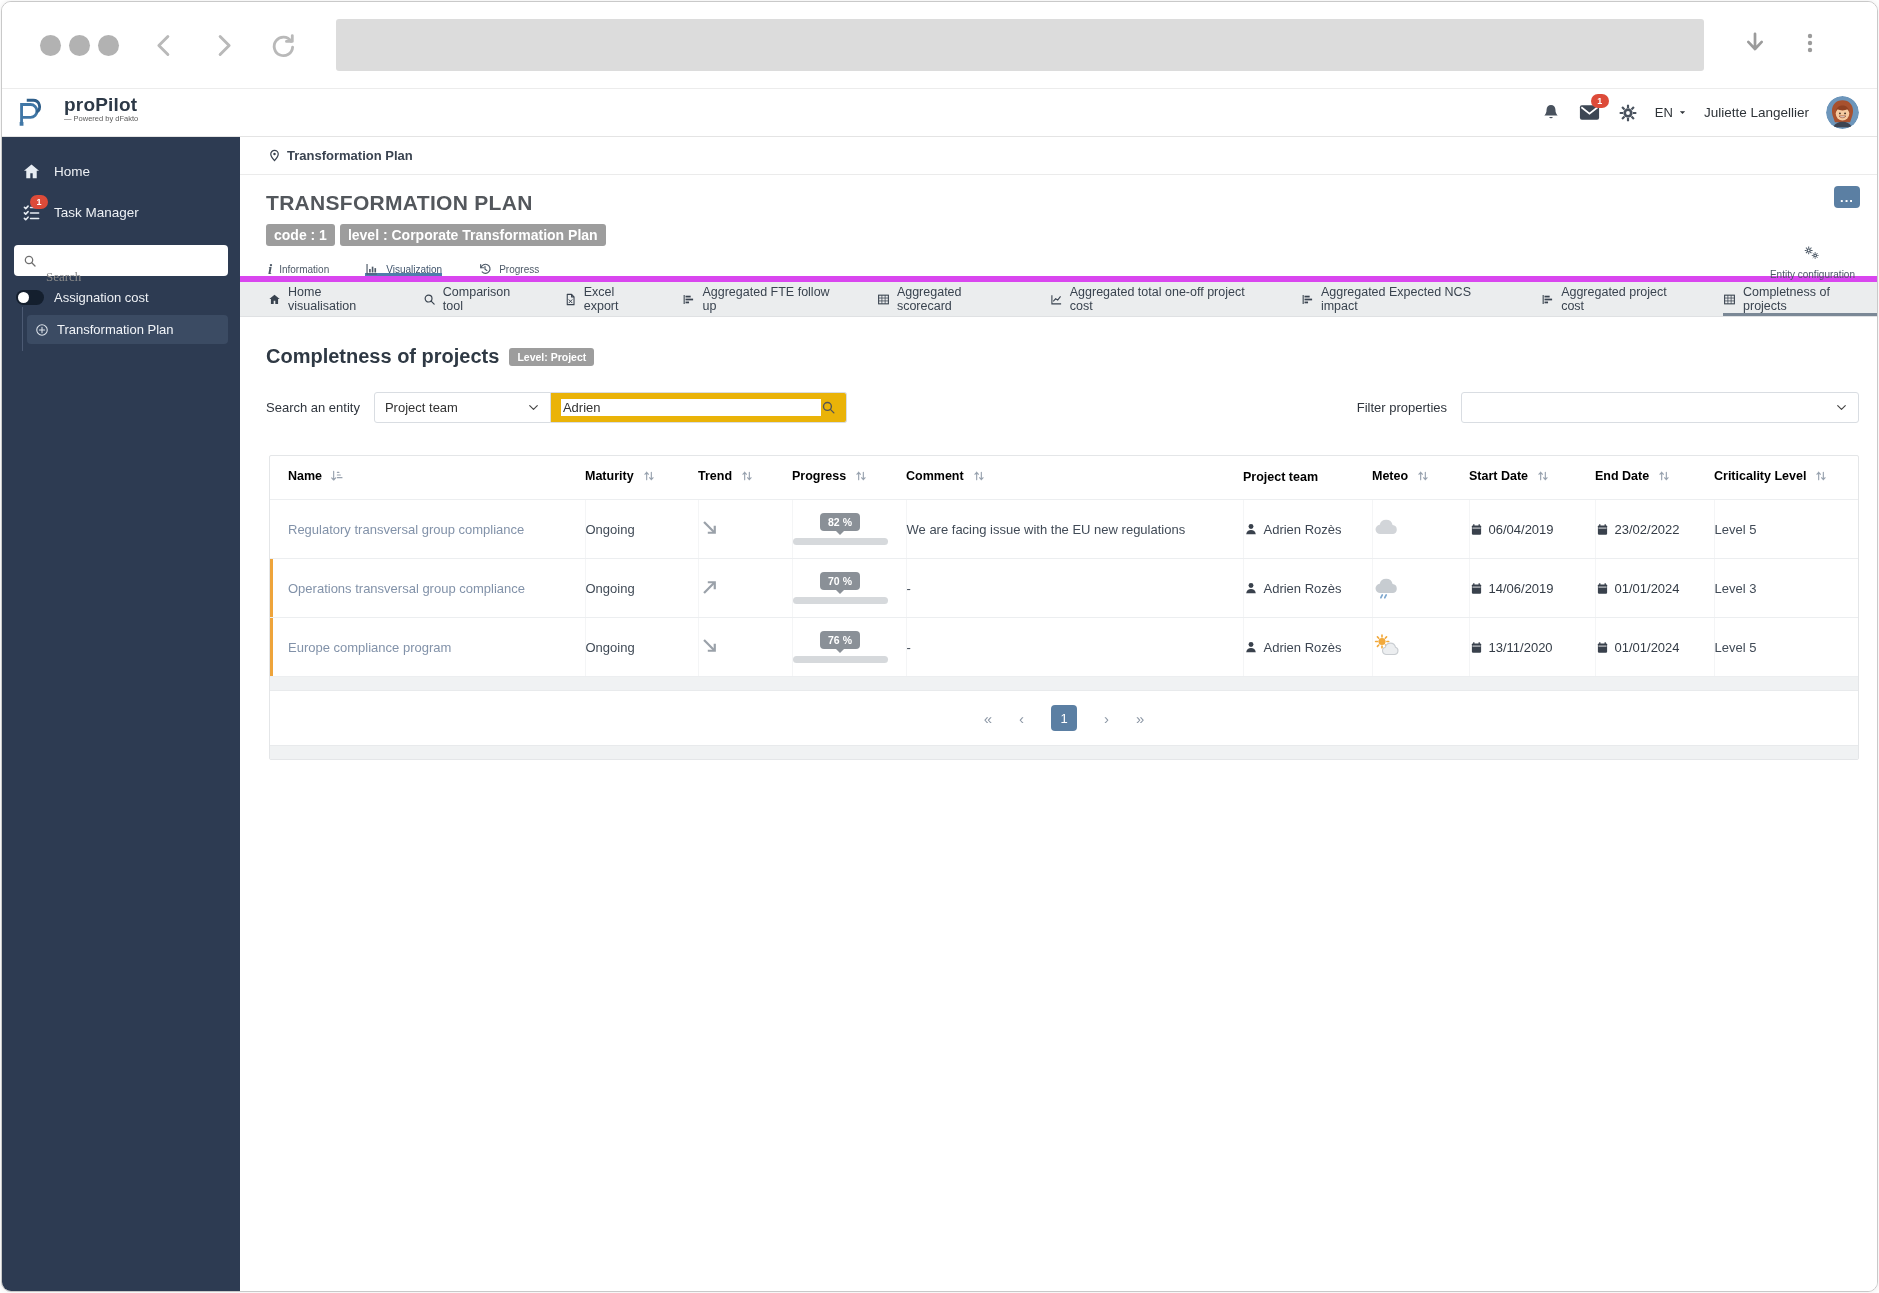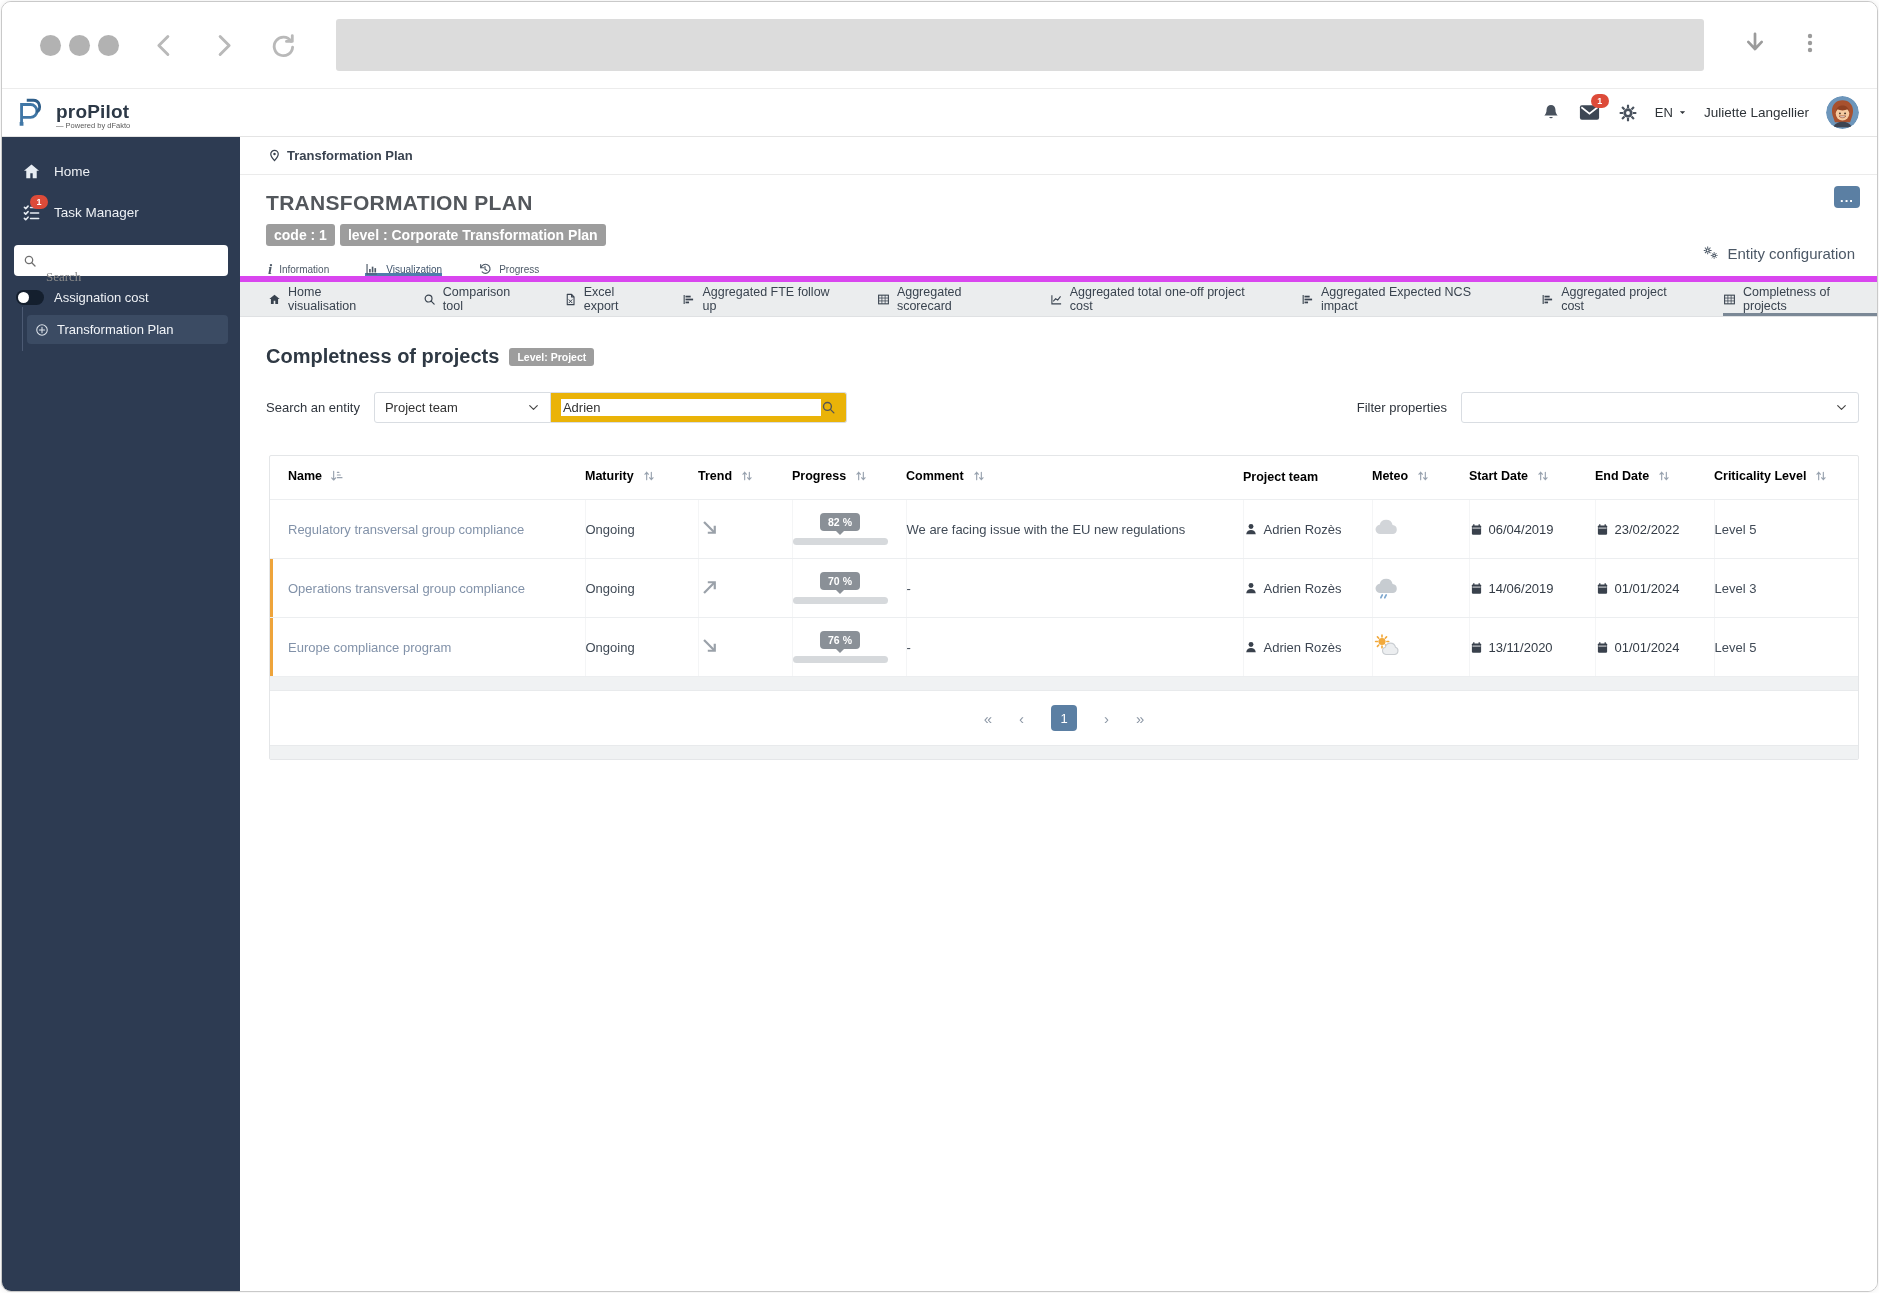--- a/index.html
+++ b/index.html
@@ -9,21 +9,21 @@
   
   .chrome{height:86px;display:flex;align-items:center;background:#fff;}
   .dots{display:flex;gap:8px;margin-left:38px;}
   .dot{width:21px;height:21px;border-radius:50%;background:#b2b2b2;}
   .navic{color:#b9b9b9;margin-left:32px;display:flex;align-items:center;}
   .navic svg{display:block;}
   .urlbar{height:52px;width:1368px;margin-left:40px;background:#dcdcdc;border-radius:3px;}
   .chr-right{display:flex;align-items:center;gap:30px;margin-left:38px;color:#9b9b9b;}
   
   .appbar{height:47px;border-top:1px solid #ececec;border-bottom:1px solid #e4e4e4;display:flex;align-items:center;background:#fff;}
-  .logo{display:flex;align-items:flex-end;margin-left:12px;gap:8px;}
+  .logo{display:flex;align-items:flex-start;margin-left:12px;gap:16px;}
   .logo-txt .nm{font-size:19px;font-weight:700;color:#2d3947;letter-spacing:.2px;line-height:17px;}
   .logo-txt .sub{font-size:7.5px;color:#5a5a5a;margin-top:1px;}
   .hdr-right{margin-left:auto;display:flex;align-items:center;gap:17px;margin-right:18px;}
   .hicon{color:#49525e;position:relative;display:flex;align-items:center;cursor:pointer;}
   .redbadge{position:absolute;top:-7px;right:-8px;min-width:14px;height:14px;border-radius:8px;background:#dd4b39;
     color:#fff;font-size:9px;font-weight:700;display:flex;align-items:center;justify-content:center;padding:0 2px;}
   .lang{display:flex;align-items:center;gap:5px;font-size:13px;color:#2e3338;cursor:pointer;}
   .uname{font-size:13.5px;color:#2e3338;}
   .avatar{width:33px;height:33px;border-radius:50%;overflow:hidden;display:block;}
   
@@ -51,21 +51,21 @@
   .gbadge{background:#9d9d9d;color:#fff;font-size:14px;font-weight:700;padding:3px 8px;border-radius:3px;}
   .more-btn{position:absolute;top:49px;right:17px;width:26px;height:22px;background:#5b7fa3;border-radius:4px;
     color:#fff;display:flex;align-items:center;justify-content:center;font-weight:700;font-size:13px;letter-spacing:1px;cursor:pointer;}
   .tabsrow{display:flex;gap:36px;padding:16px 0 0 28px;}
   .tab{display:flex;align-items:center;gap:7px;font-size:10px;color:#4e5a68;padding-bottom:0;cursor:pointer;}
   .tab .ic{display:flex;color:#4e5a68;}
   .tab.active{box-shadow:inset 0 -3px 0 #4f7dab;color:#3f536b;}
   .info-i{font-family:"Liberation Serif","DejaVu Serif",serif;font-style:italic;font-weight:700;font-size:15px;line-height:12px;}
   .info-i::before{content:"i";}
   .entity-cfg{position:absolute;top:108px;right:22px;display:flex;align-items:center;gap:7px;
-    font-size:15px;color:#4c5866;cursor:pointer;}
+    font-size:10px;color:#4c5866;cursor:pointer;flex-direction:column;}
   
   .subtabs{height:34px;background:#ebedee;border-top:6px solid #d946ef;border-bottom:1px solid #dfe1e3;
     display:flex;align-items:center;gap:30px;padding-left:28px;}
   .subtab{display:flex;align-items:center;gap:7px;font-size:12.5px;color:#39434f;height:100%;cursor:pointer;position:relative;}
   .subtab .ic{display:flex;color:#39434f;}
   .subtab.active::after{content:"";position:absolute;left:0;right:0;bottom:0;height:3px;background:#7b8896;}
   
   .pheadrow{display:flex;align-items:center;gap:10px;margin:28px 0 0 26px;}
   .pheading{font-size:20px;font-weight:700;color:#2f3944;}
   .lvlbadge{background:#9d9d9d;color:#fff;font-size:10.5px;font-weight:700;padding:3px 8px;border-radius:3px;}

